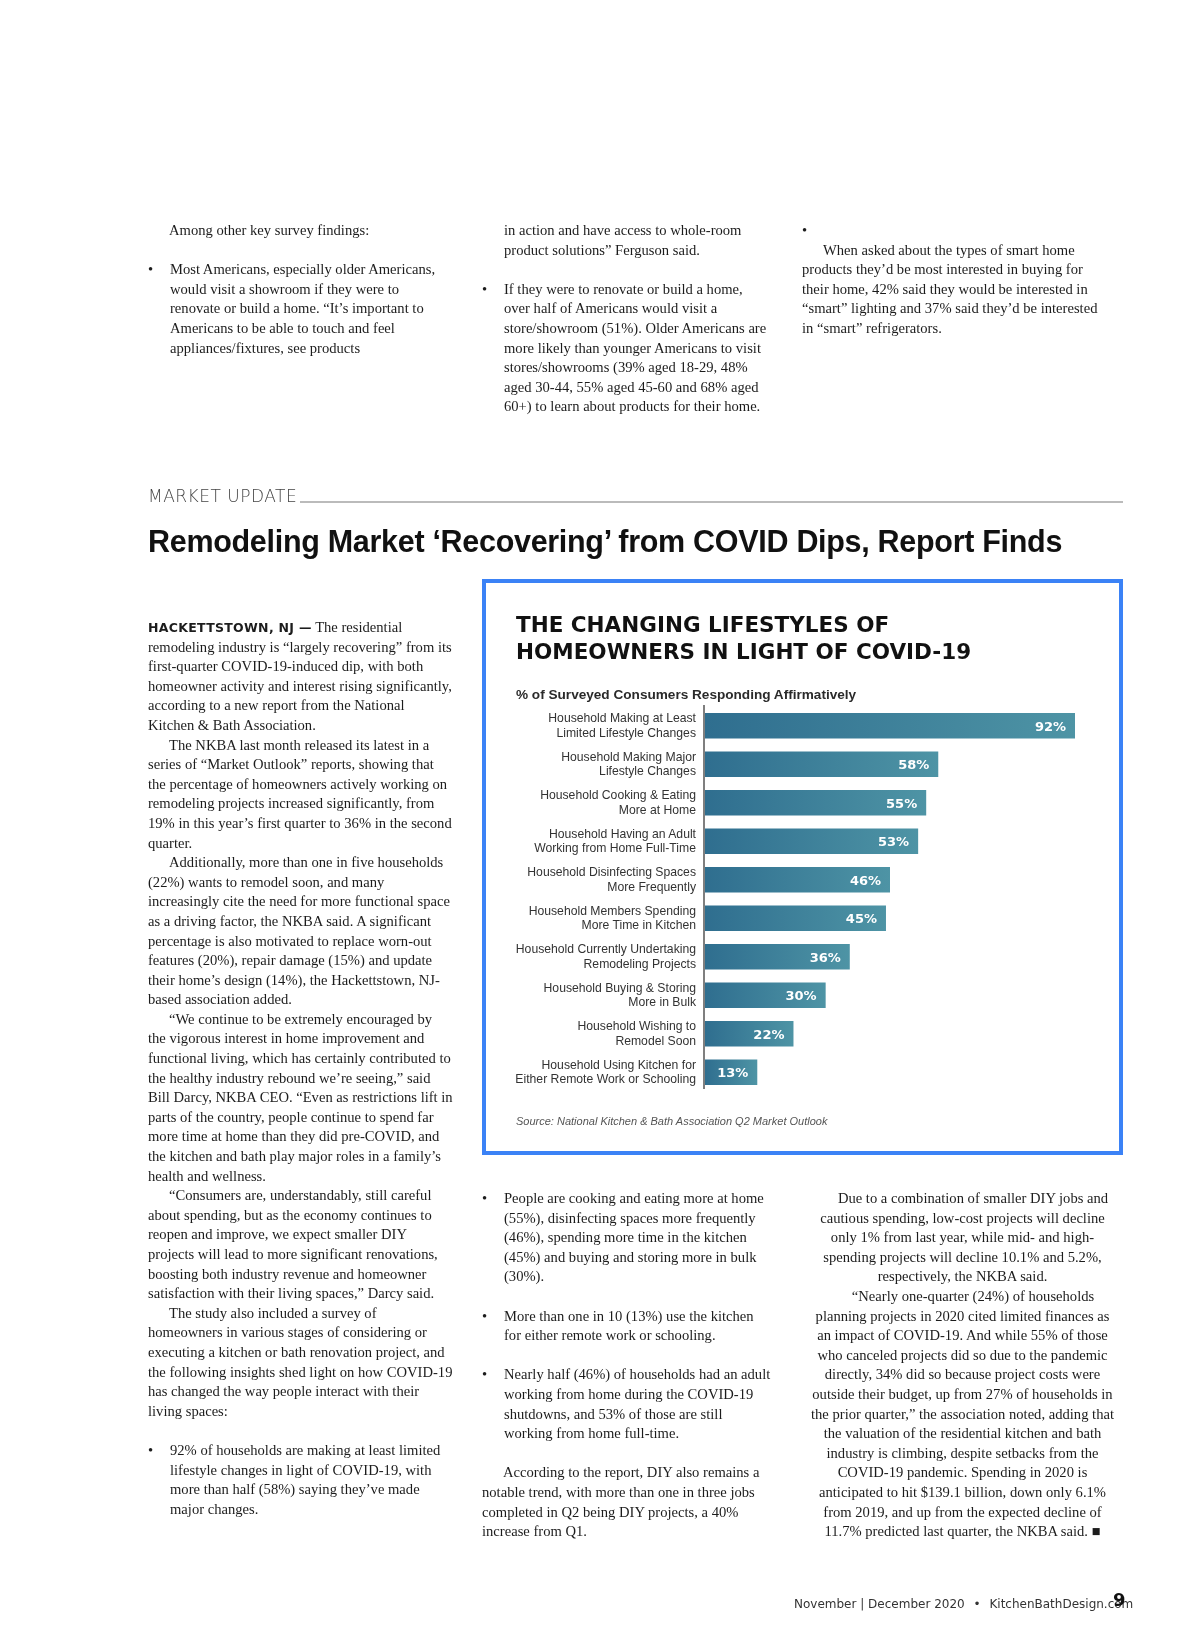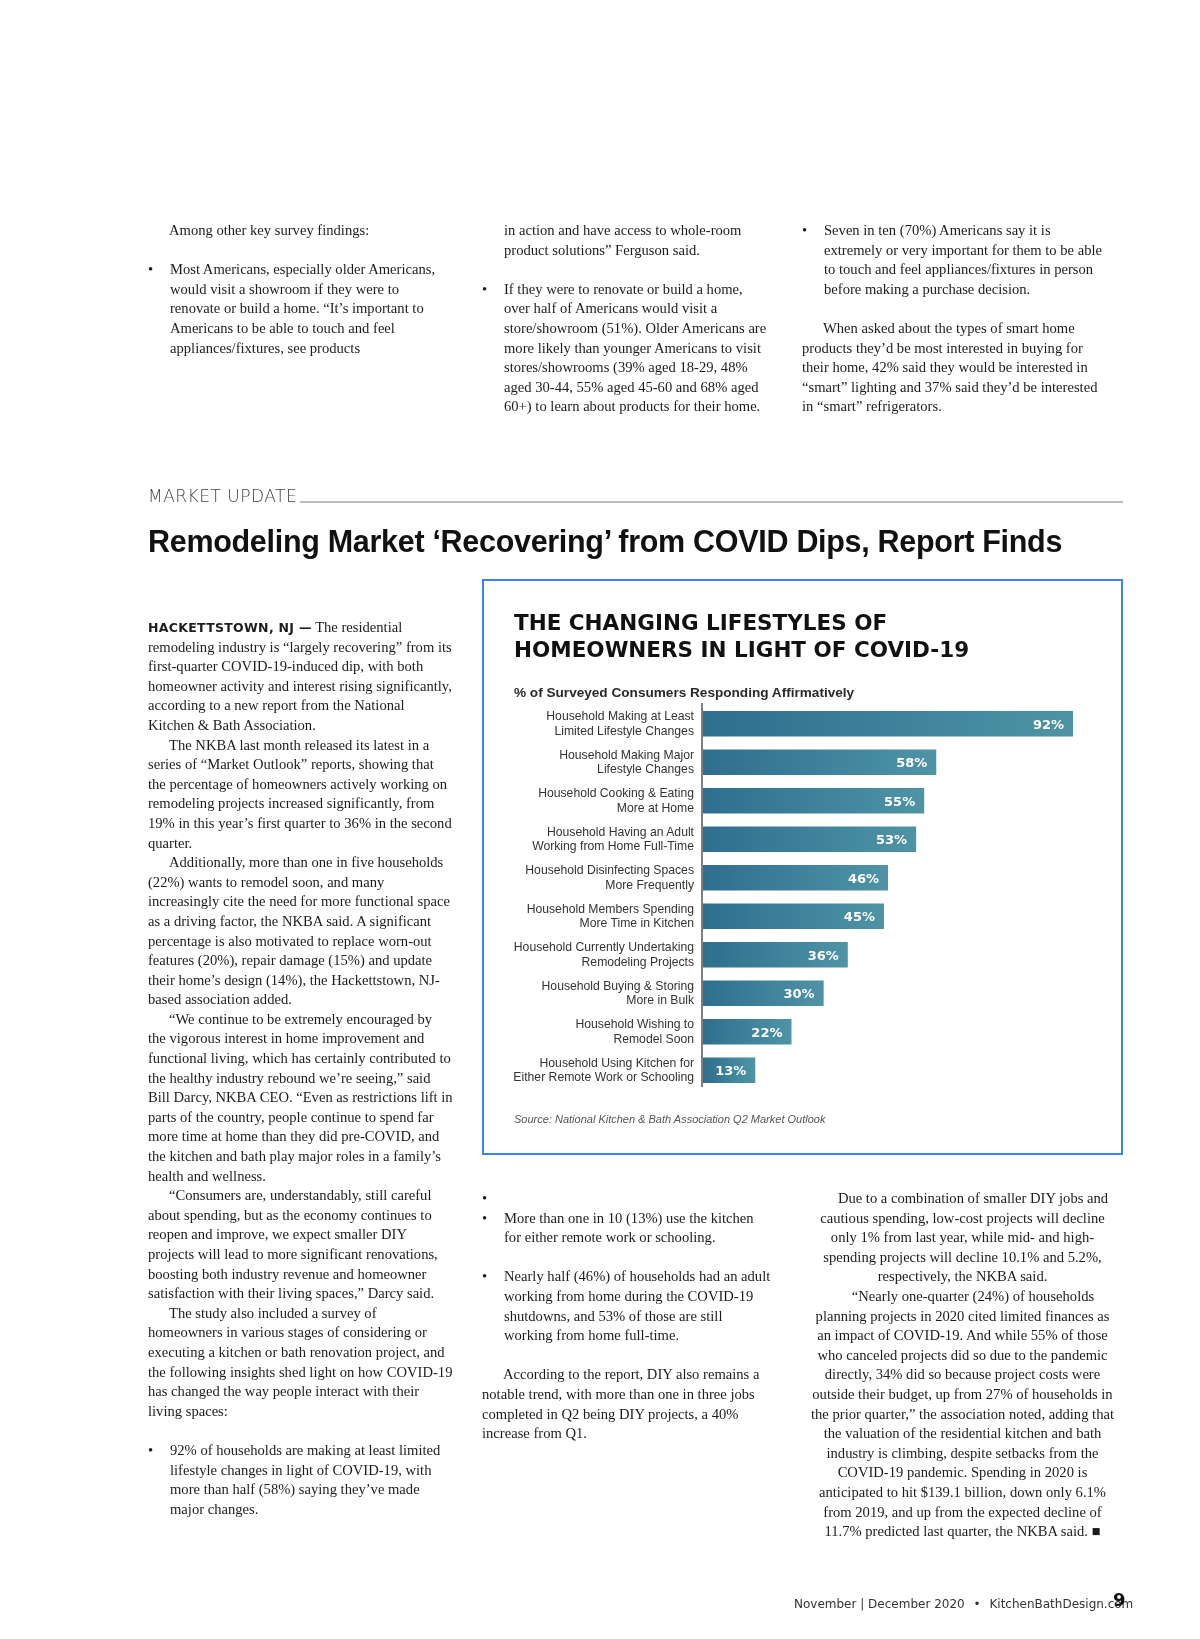--- a/index.html
+++ b/index.html
@@ -6,21 +6,21 @@
   html, body { width: 1200px; height: 1639px; background: #ffffff; }
   body { position: relative; font-family: "Liberation Serif", "DejaVu Serif", serif; color: #1c1c1c; overflow: hidden; }
   .col { position: absolute; font-size: 14.6px; line-height: 19.6px; }
   .col p { margin: 0; }
   .col p.indent { text-indent: 21px; }
   .bullet { position: relative; padding-left: 22px; }
   .bullet .dot { position: absolute; left: 0; top: 0; }
   .section-label { position: absolute; left: 148px; top: 486px; width: 975px; display: flex; align-items: flex-end; font-family: "DejaVu Sans", sans-serif; font-size: 17px; letter-spacing: 0.5px; color: #444; font-weight: 300; }
   .section-label .rule { flex: 1; border-bottom: 2px solid #bbb; margin-left: 3px; margin-bottom: 3px; }
   .headline { position: absolute; left: 148px; top: 524px; font-family: "Liberation Sans", "DejaVu Sans", sans-serif; font-weight: 700; font-size: 30.5px; letter-spacing: -0.3px; color: #111; white-space: nowrap; }
-  .chart-box { position: absolute; left: 482px; top: 579px; width: 641px; height: 576px; border: 2px solid #3b82f6; background: #fff; }
+  .chart-box { position: absolute; left: 482px; top: 579px; width: 641px; height: 576px; border: 4px solid #3b82f6; background: #fff; }
   .chart-title { position: absolute; left: 30px; top: 28px; font-family: "DejaVu Sans", sans-serif; font-weight: 700; font-size: 21.5px; line-height: 27px; color: #111; }
   .chart-sub { position: absolute; left: 30px; top: 104px; font-family: "Liberation Sans", sans-serif; font-weight: 700; font-size: 13.6px; color: #2a2a2a; }
   .chart-source { position: absolute; left: 30px; top: 532px; font-family: "Liberation Sans", sans-serif; font-style: italic; font-size: 11px; color: #555; }
   #chart-svg { position: absolute; left: 0; top: 0; }
   .footer { position: absolute; left: 794px; top: 1597px; font-family: "DejaVu Sans", sans-serif; font-size: 12px; color: #333; white-space: nowrap; }
   .page-num { position: absolute; left: 1113px; top: 1589px; font-family: "DejaVu Sans", sans-serif; font-weight: 700; font-size: 18px; color: #111; }
   .dateline { font-family: "DejaVu Sans", sans-serif; font-weight: 700; font-size: 12.5px; letter-spacing: 0.3px; }
 </style>
 </head>
 <body>
@@ -37,21 +37,20 @@
   <p style="padding-left:22px;">in action and have access to whole-room product solutions” Ferguson said.</p>
   <div class="bullet" style="margin-top:19.6px;">
     <span class="dot">•</span>
     <span>If they were to renovate or build a home, over half of Americans would visit a store/showroom (51%). Older Americans are more likely than younger Americans to visit stores/showrooms (39% aged 18-29, 48% aged 30-44, 55% aged 45-60 and 68% aged 60+) to learn about products for their home.</span>
   </div>
 </div>
 
 <div class="col" style="left:802px; top:221px; width:310px;">
   <div class="bullet">
     <span class="dot">•</span>
-    <span>Seven in ten (70%) Americans say it is extremely or very important for them to be able to touch and feel appliances/fixtures in person before making a purchase decision.</span>
   </div>
   <p class="indent" style="margin-top:19.6px;">When asked about the types of smart home products they’d be most interested in buying for their home, 42% said they would be interested in “smart” lighting and 37% said they’d be interested in “smart” refrigerators.</p>
 </div>
 
 <div class="section-label">
   <span>MARKET UPDATE</span>
   <span class="rule"></span>
 </div>
 <h1 class="headline">Remodeling Market ‘Recovering’ from COVID Dips, Report Finds</h1>
 
@@ -124,20 +123,21 @@
         <text x="210" y="485.5" text-anchor="end" fill="#333" font-family="Liberation Sans, sans-serif" font-size="12.2">Household Using Kitchen for</text>
         <text x="210" y="500" text-anchor="end" fill="#333" font-family="Liberation Sans, sans-serif" font-size="12.2">Either Remote Work or Schooling</text>
       </g>
   </svg>
   <div class="chart-source">Source: National Kitchen &amp; Bath Association Q2 Market Outlook</div>
 </div>
 
 <div class="col" style="left:482px; top:1189px; width:290px;">
   <div class="bullet">
     <span class="dot">•</span>
+    <span>People are cooking and eating more at home (55%), disinfecting spaces more frequently (46%), spending more time in the kitchen (45%) and buying and storing more in bulk (30%).</span>
   </div>
   <div class="bullet" style="margin-top:19.6px;">
     <span class="dot">•</span>
     <span>More than one in 10 (13%) use the kitchen for either remote work or schooling.</span>
   </div>
   <div class="bullet" style="margin-top:19.6px;">
     <span class="dot">•</span>
     <span>Nearly half (46%) of households had an adult working from home during the COVID-19 shutdowns, and 53% of those are still working from home full-time.</span>
   </div>
   <p class="indent" style="margin-top:19.6px;">According to the report, DIY also remains a notable trend, with more than one in three jobs completed in Q2 being DIY projects, a 40% increase from Q1.</p>

